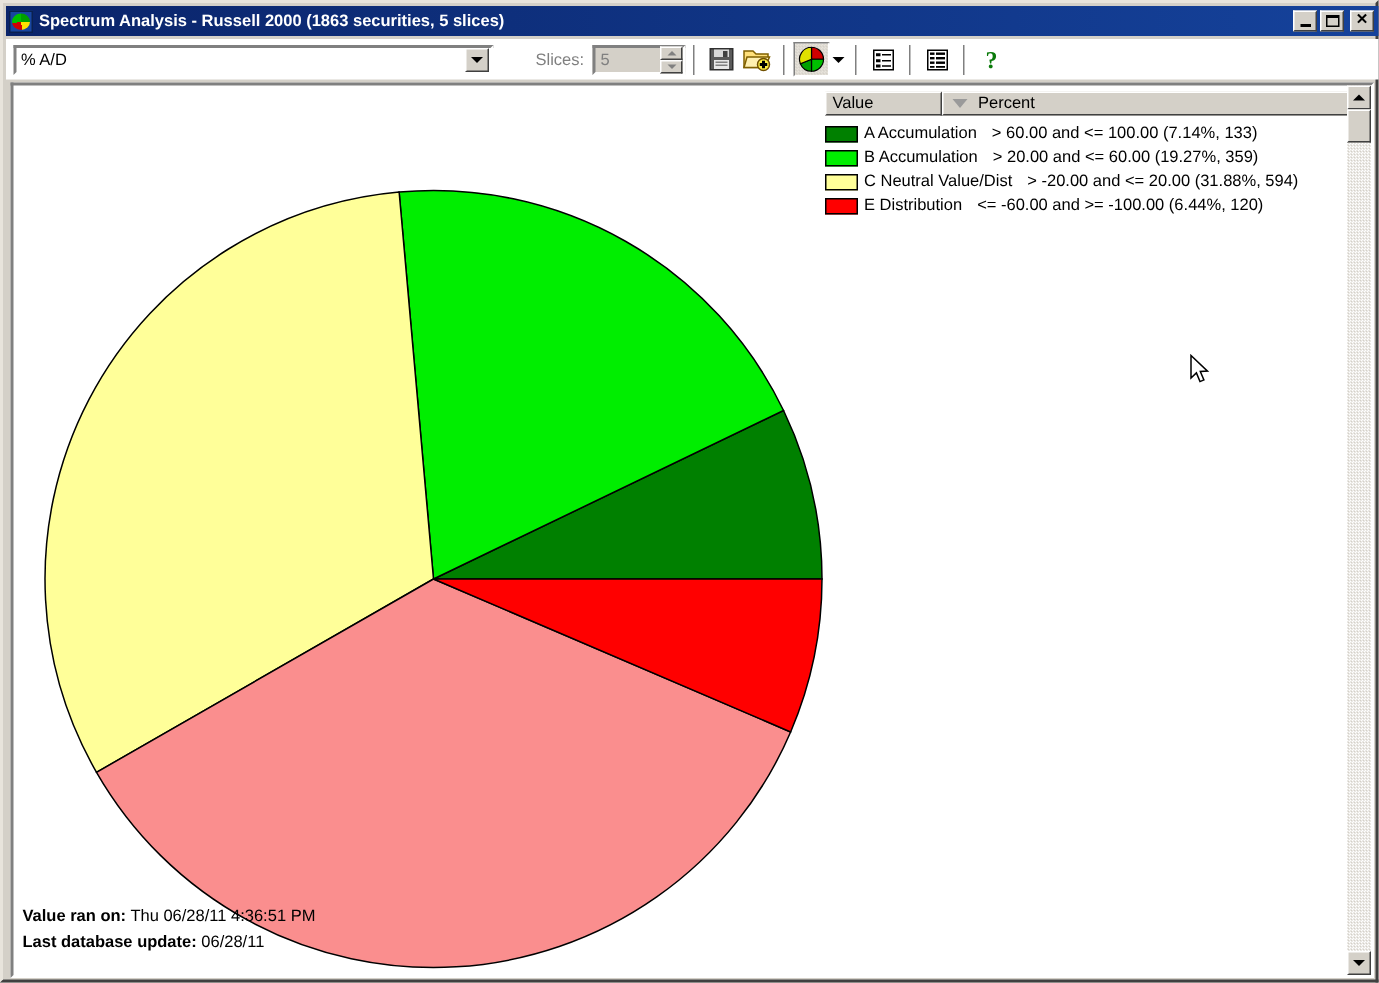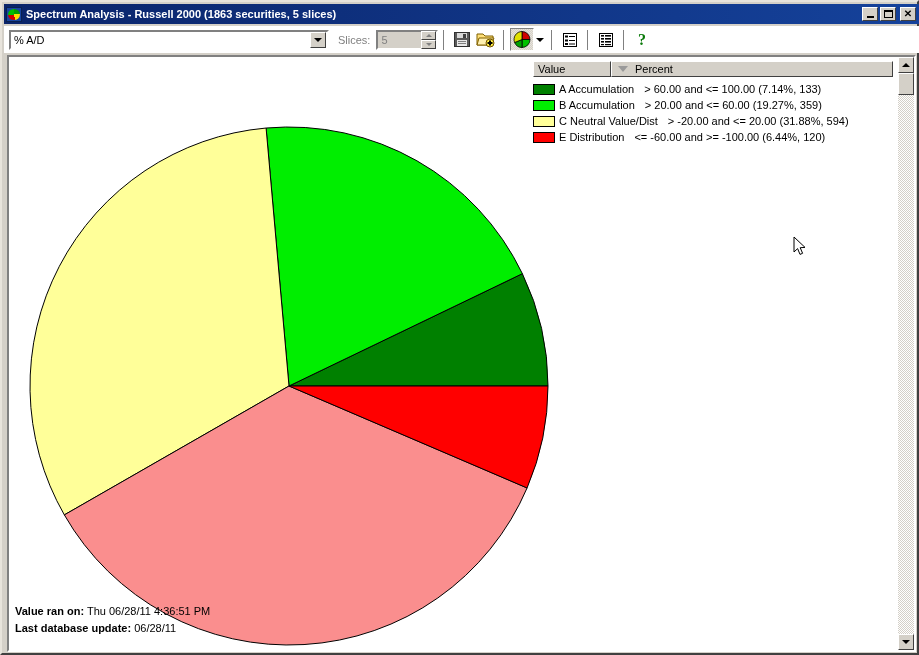--- a/index.html
+++ b/index.html
@@ -75,21 +75,21 @@
   }
   .combo .cval{padding-left:3px;font-size:11px;flex:1 1 auto;white-space:nowrap;}
   .combo .carrow{
     width:16px;height:16px;margin-right:1px;background:#d4d0c8;
     border-left:1px solid #fff;border-top:1px solid #fff;
     border-right:1px solid #404040;border-bottom:1px solid #404040;
     box-sizing:border-box;display:flex;align-items:center;justify-content:center;
     flex:0 0 auto;
   }
   .tri-down{width:0;height:0;border-left:4px solid transparent;border-right:4px solid transparent;border-top:4px solid #000;}
-  .slices-label{margin-left:9px;color:#808080;font-size:11px;text-shadow:1px 1px 0 #fff;}
+  .slices-label{margin-left:28px;color:#808080;font-size:11px;text-shadow:1px 1px 0 #fff;}
   .spin{
     margin-left:6px;width:62px;height:20px;background:#d4d0c8;
     border-left:2px solid #808080;border-top:2px solid #808080;
     border-right:2px solid #fff;border-bottom:2px solid #fff;
     box-sizing:border-box;display:flex;align-items:center;position:relative;
   }
   .spin .sval{padding-left:3px;font-size:11px;color:#808080;flex:1 1 auto;}
   .spin .sbtns{display:flex;flex-direction:column;width:15px;height:18px;flex:0 0 auto;margin-right:0px;}
   .spin .sb{
     flex:1 1 50%;background:#d4d0c8;
@@ -116,21 +116,21 @@
     position:absolute;left:5px;top:53px;width:909px;height:597px;
     background:#fff;
     border-left:2px solid #808080;border-top:2px solid #808080;
     border-right:2px solid #fff;border-bottom:2px solid #fff;
     box-sizing:border-box;overflow:hidden;
   }
   .pie-wrap{position:absolute;left:0;top:0;width:860px;height:560px;}
   .pie-svg{position:absolute;left:0px;top:0px;}
   
   .legend{
-    position:absolute;left:524px;top:4px;width:360px;height:96px;
+    position:absolute;left:541px;top:4px;width:360px;height:96px;
   }
   .legend-head{
     display:flex;height:16px;width:100%;box-sizing:border-box;
   }
   .lh-cell{
     background:#d4d0c8;height:16px;box-sizing:border-box;
     border-left:1px solid #fff;border-top:1px solid #fff;
     border-right:1px solid #404040;border-bottom:1px solid #404040;
     display:flex;align-items:center;font-size:11px;padding-left:4px;
     cursor:default;

